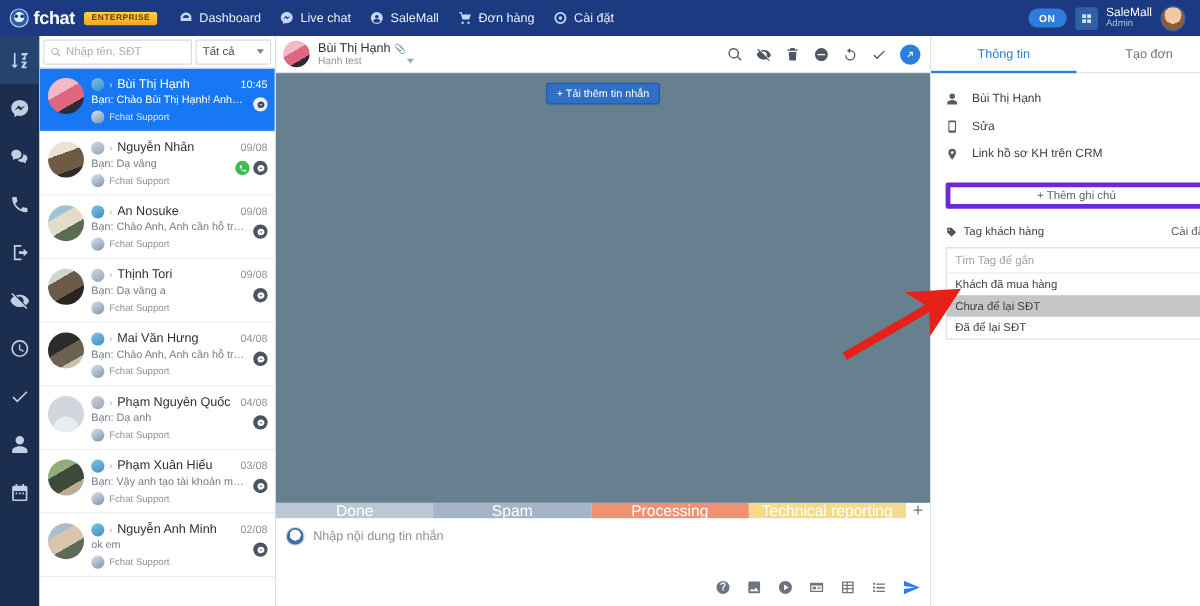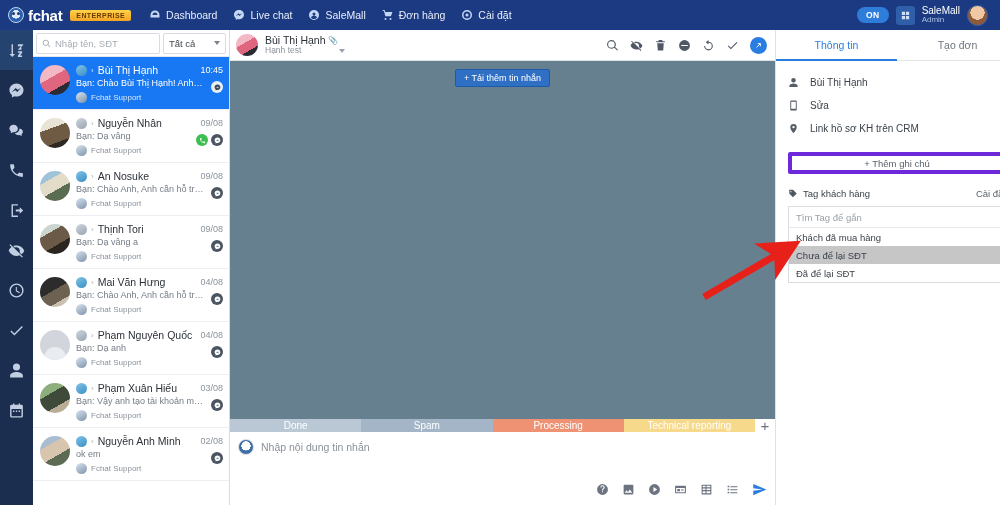--- a/index.html
+++ b/index.html
@@ -205,21 +205,21 @@
     font-size: 10.5px; color: #2c3138; line-height: 1.45;
   }
   .bav {
     width: 19px; height: 19px; border-radius: 50%; flex: none;
     background: radial-gradient(circle at 50% 42%, #fff 0 42%, #3e6fa8 44% 100%);
     border: 1px solid #cdd5de;
   }
 
   .statusbar { height: 13px; display: flex; background: #e3e7eb; }
   .st { flex: 1; display: flex; align-items: center; justify-content: center;
-    font-size: 10px; color: #fff; cursor: pointer; }
+    font-size: 13px; color: #fff; cursor: pointer; }
   .st.done { background: #b9c8d4; }
   .st.spam { background: #a3b5c6; }
   .st.proc { background: #ef9173; }
   .st.tech { background: #f6d98a; }
   .st-plus { width: 20px; display: flex; align-items: center; justify-content: center;
     font-size: 15px; color: #6b7480; background: #fff; cursor: pointer; }
 
   .composer { height: 73px; background: #fff; position: relative; }
   .comp-top { display: flex; align-items: center; gap: 7px; padding: 7px 8px 0 8px; }
   .comp-av {

